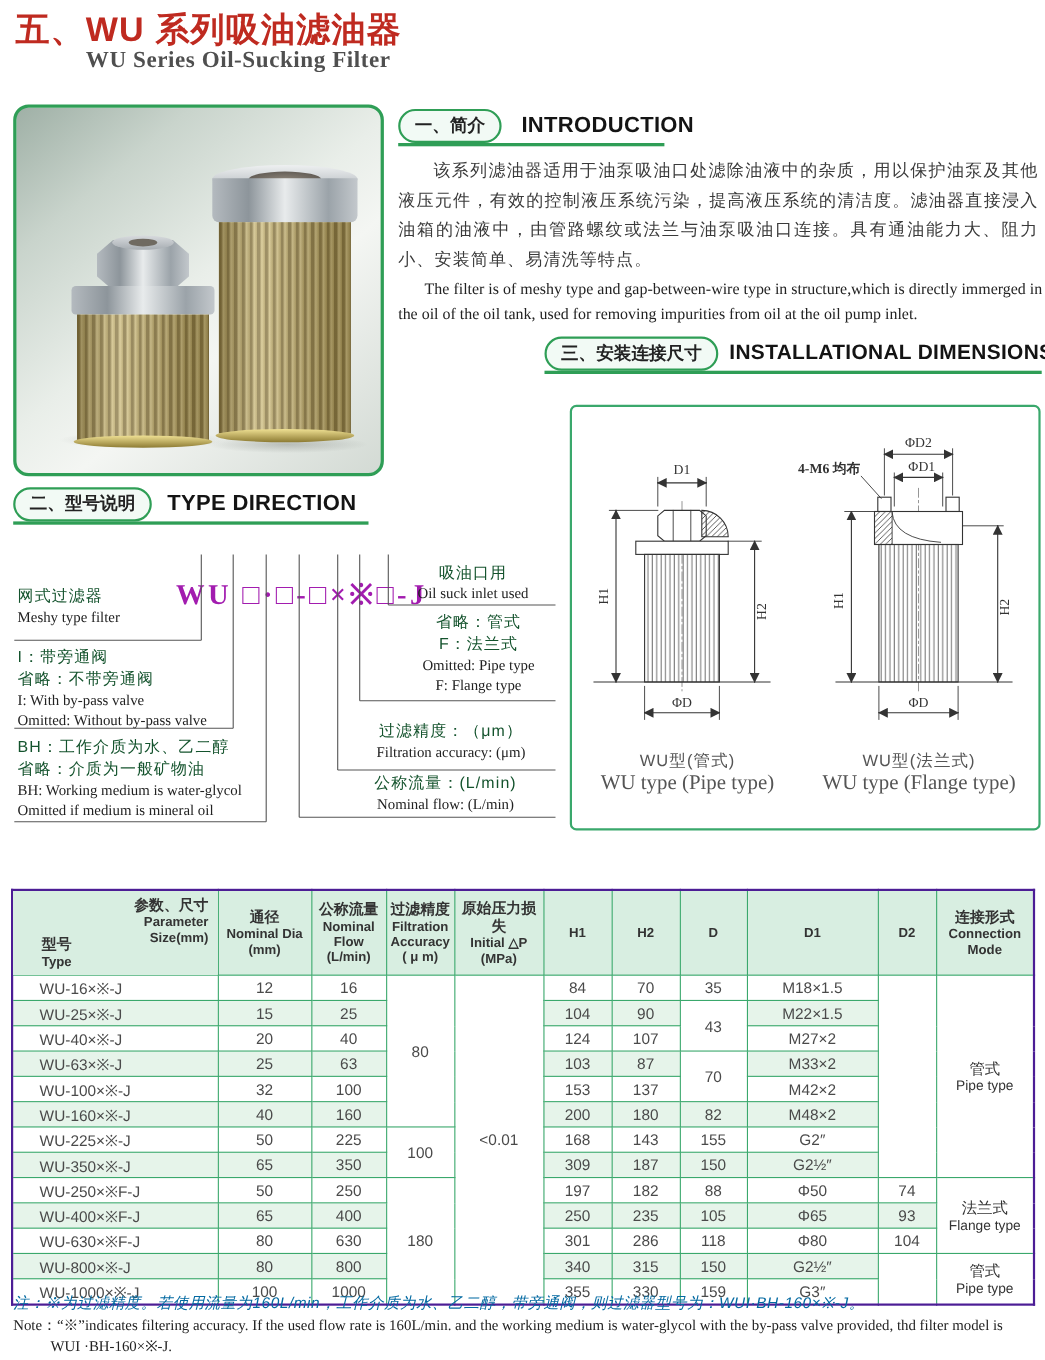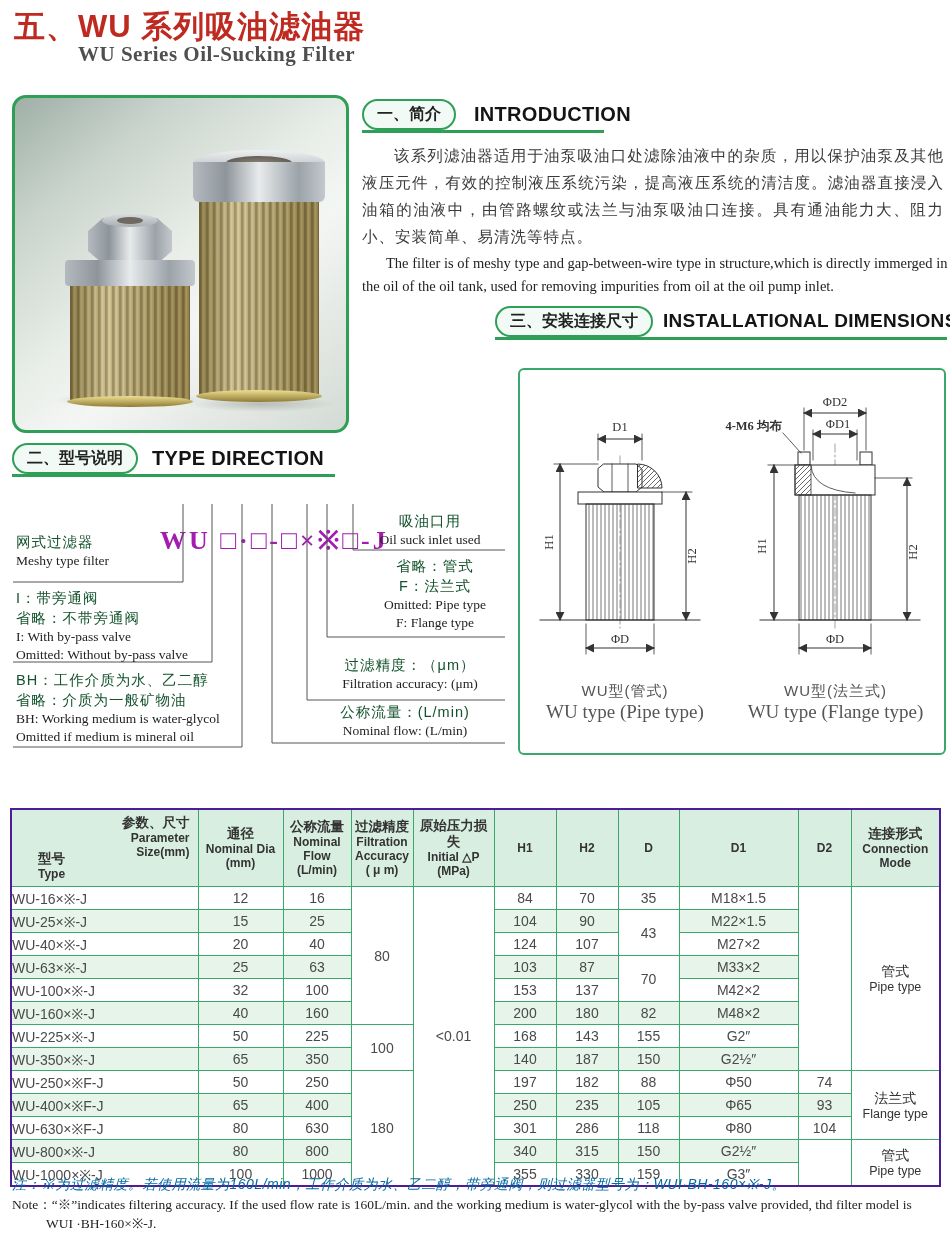--- a/index.html
+++ b/index.html
@@ -58,21 +58,21 @@
   .ttable{position:absolute;left:10px;top:808px;border-collapse:collapse;table-layout:fixed;
           width:929px;}
   .ttable th,.ttable td{border:1px solid #3aa86c;}
   .ttable{border:2px solid #4c1d95;}
   .ttable thead th{background:#d8eee1;height:76px;vertical-align:middle;padding:0;}
   .ln-hz{font-size:13.5px;color:#333;line-height:16px;}
   .ln-he{font-size:12px;color:#333;line-height:14px;}
   .ttable td{height:22px;padding:0;text-align:center;font-size:14px;color:#4a4a4a;background:#fff;}
   .ttable tr.stripe td{background:#e6f4ea;}
   .ttable td.mg{background:#fff !important;}
-  .ttable td.tcol{text-align:left;}
+  .ttable td.tcol{text-align:left;padding-left:24px;}
   .cz{font-size:14px;color:#333;line-height:18px;}
   .ce{font-size:12.5px;color:#333;line-height:15px;}
   th.diag{position:relative;background-color:#d8eee1;
      background-image:linear-gradient(to bottom right, rgba(0,0,0,0) calc(50% - 0.8px),
         #3aa86c calc(50% - 0.8px), #3aa86c calc(50% + 0.8px), rgba(0,0,0,0) calc(50% + 0.8px));}
   .diag-top{position:absolute;top:5px;right:8px;text-align:right;}
   .diag-bot{position:absolute;bottom:5px;left:26px;text-align:left;}
 
   
   .note-zh{left:12px;top:1174px;font-size:14px;color:#0369a1;letter-spacing:0.5px;font-style:italic;}
@@ -418,21 +418,21 @@
           <td rowspan="2" class="mg">100</td>
           <td>168</td>
           <td>143</td>
           <td>155</td>
           <td>G2″</td>
         </tr>
         <tr class="stripe">
           <td class="tcol">WU-350×※-J</td>
           <td>65</td>
           <td>350</td>
-          <td>140</td>
+          <td>309</td>
           <td>187</td>
           <td>150</td>
           <td>G2½″</td>
         </tr>
         <tr>
           <td class="tcol">WU-250×※F-J</td>
           <td>50</td>
           <td>250</td>
           <td rowspan="5" class="mg">180</td>
           <td>197</td>

